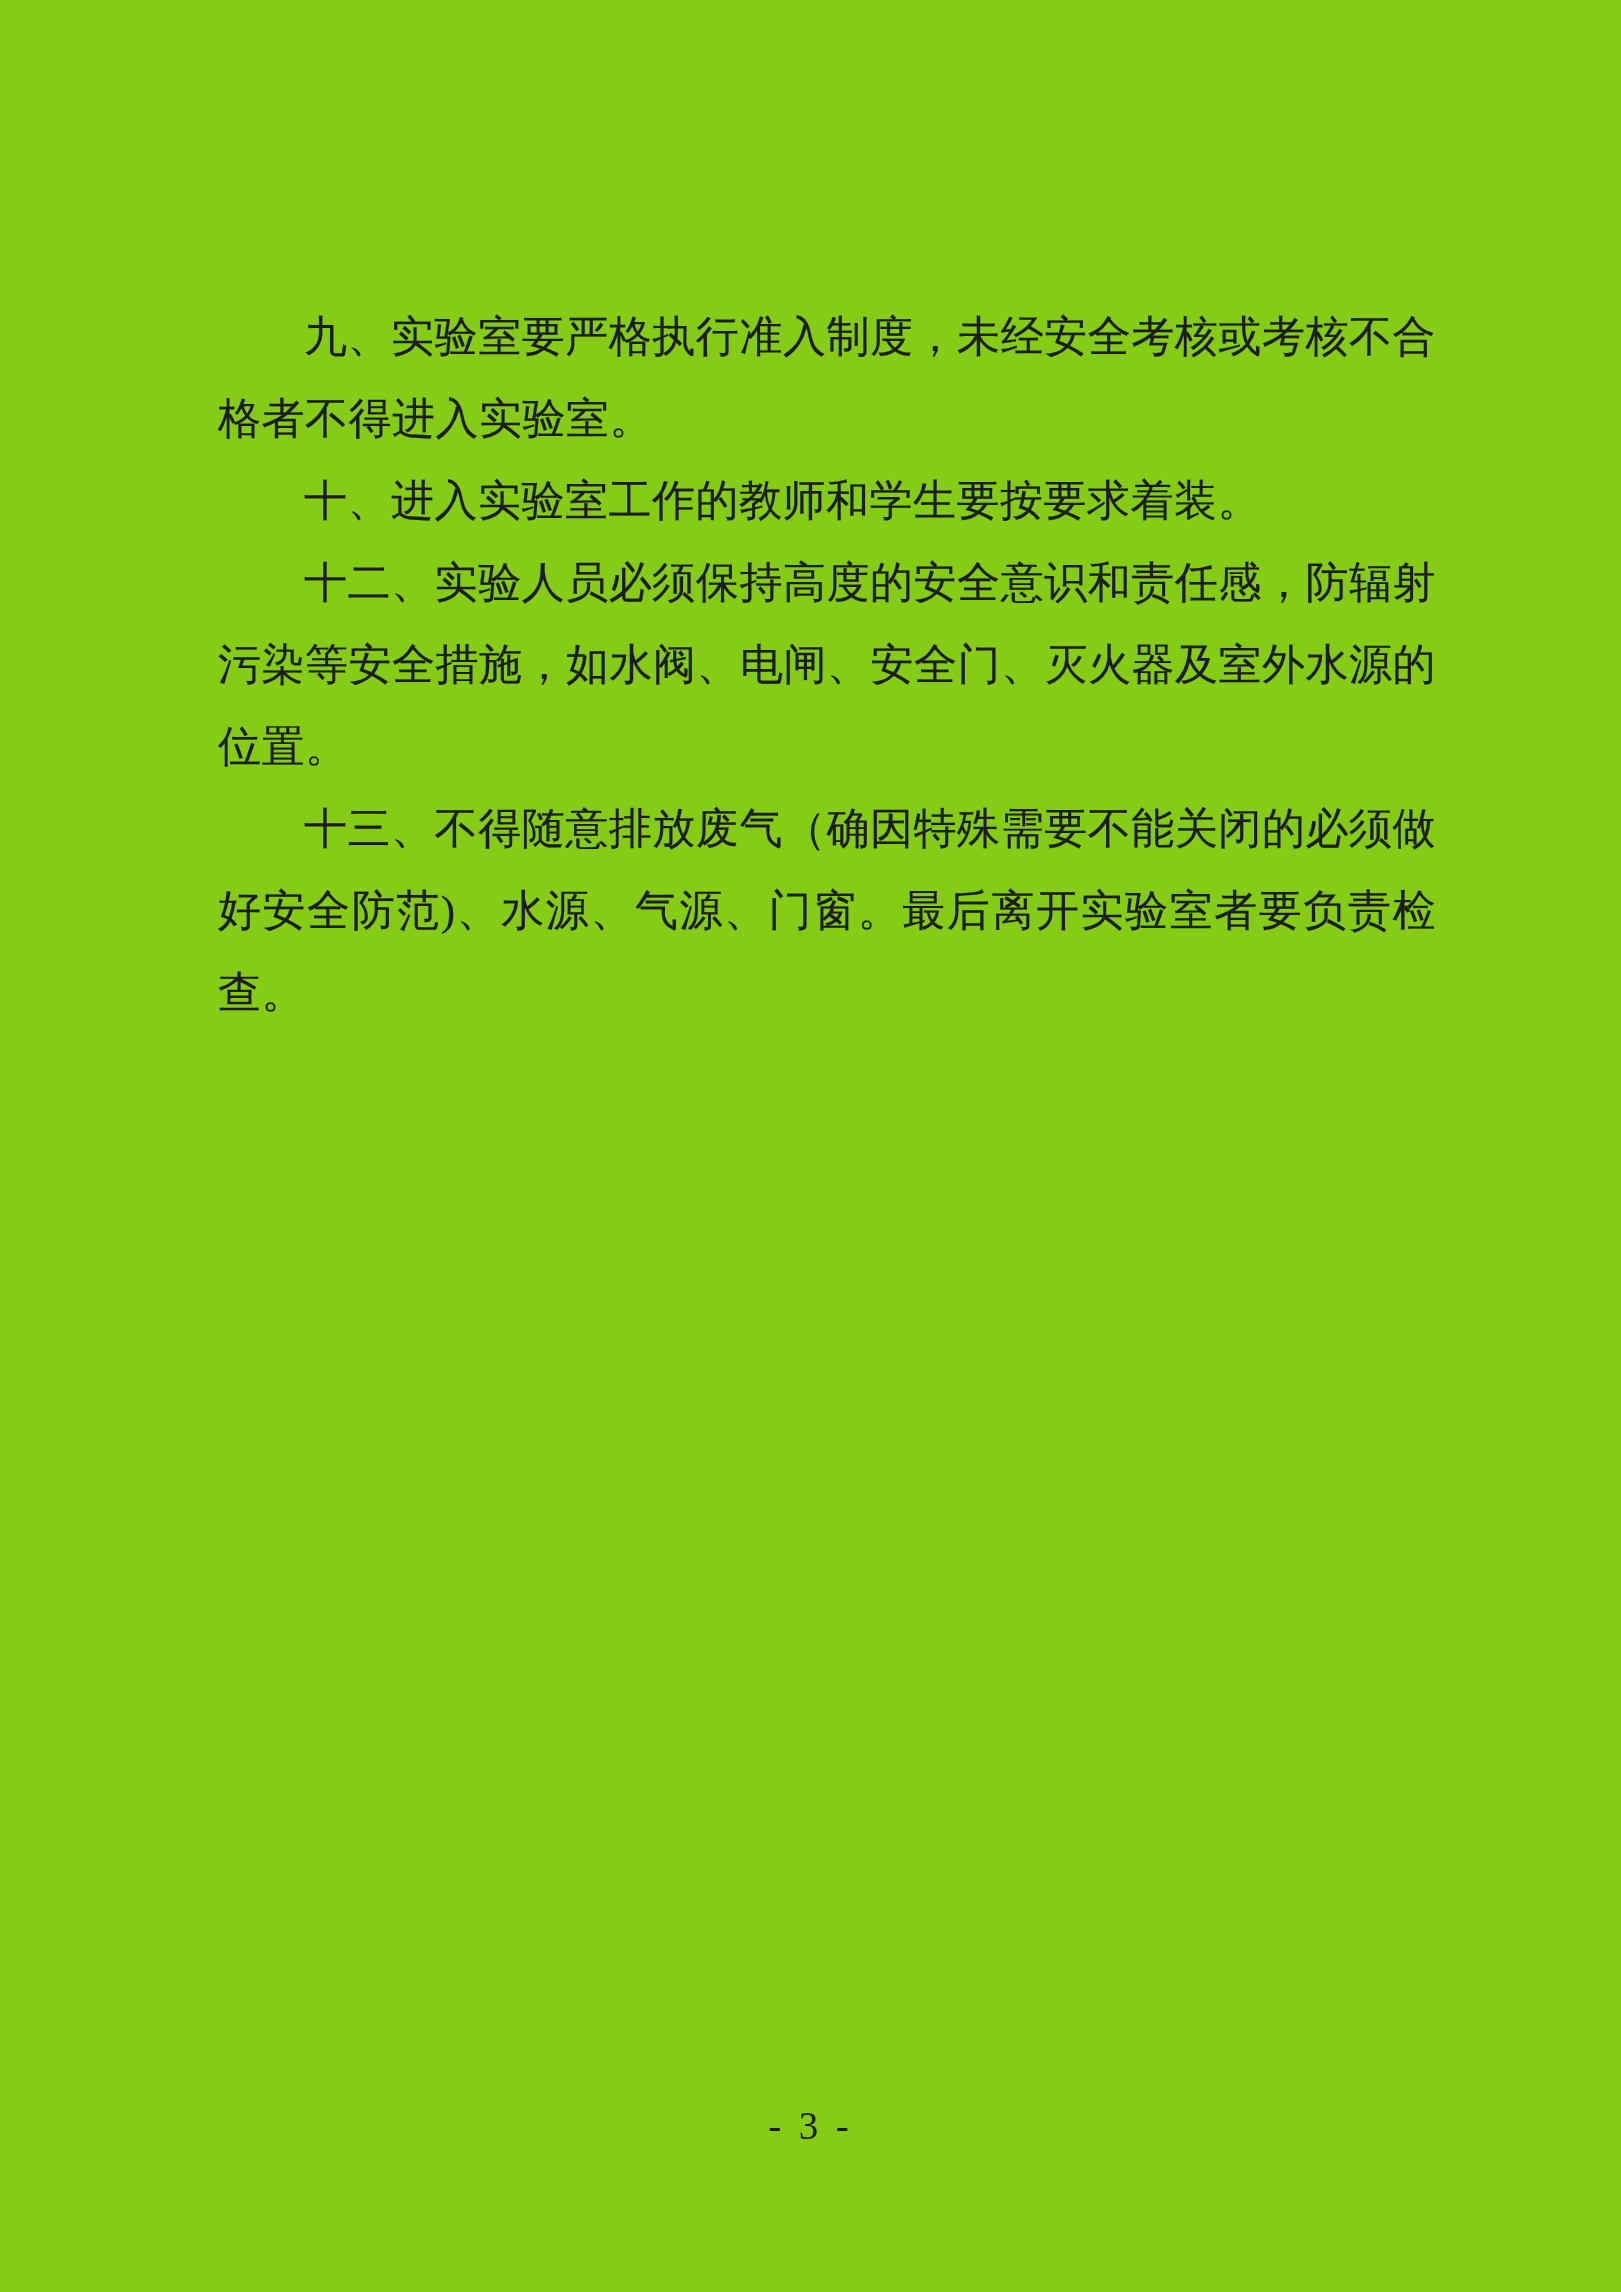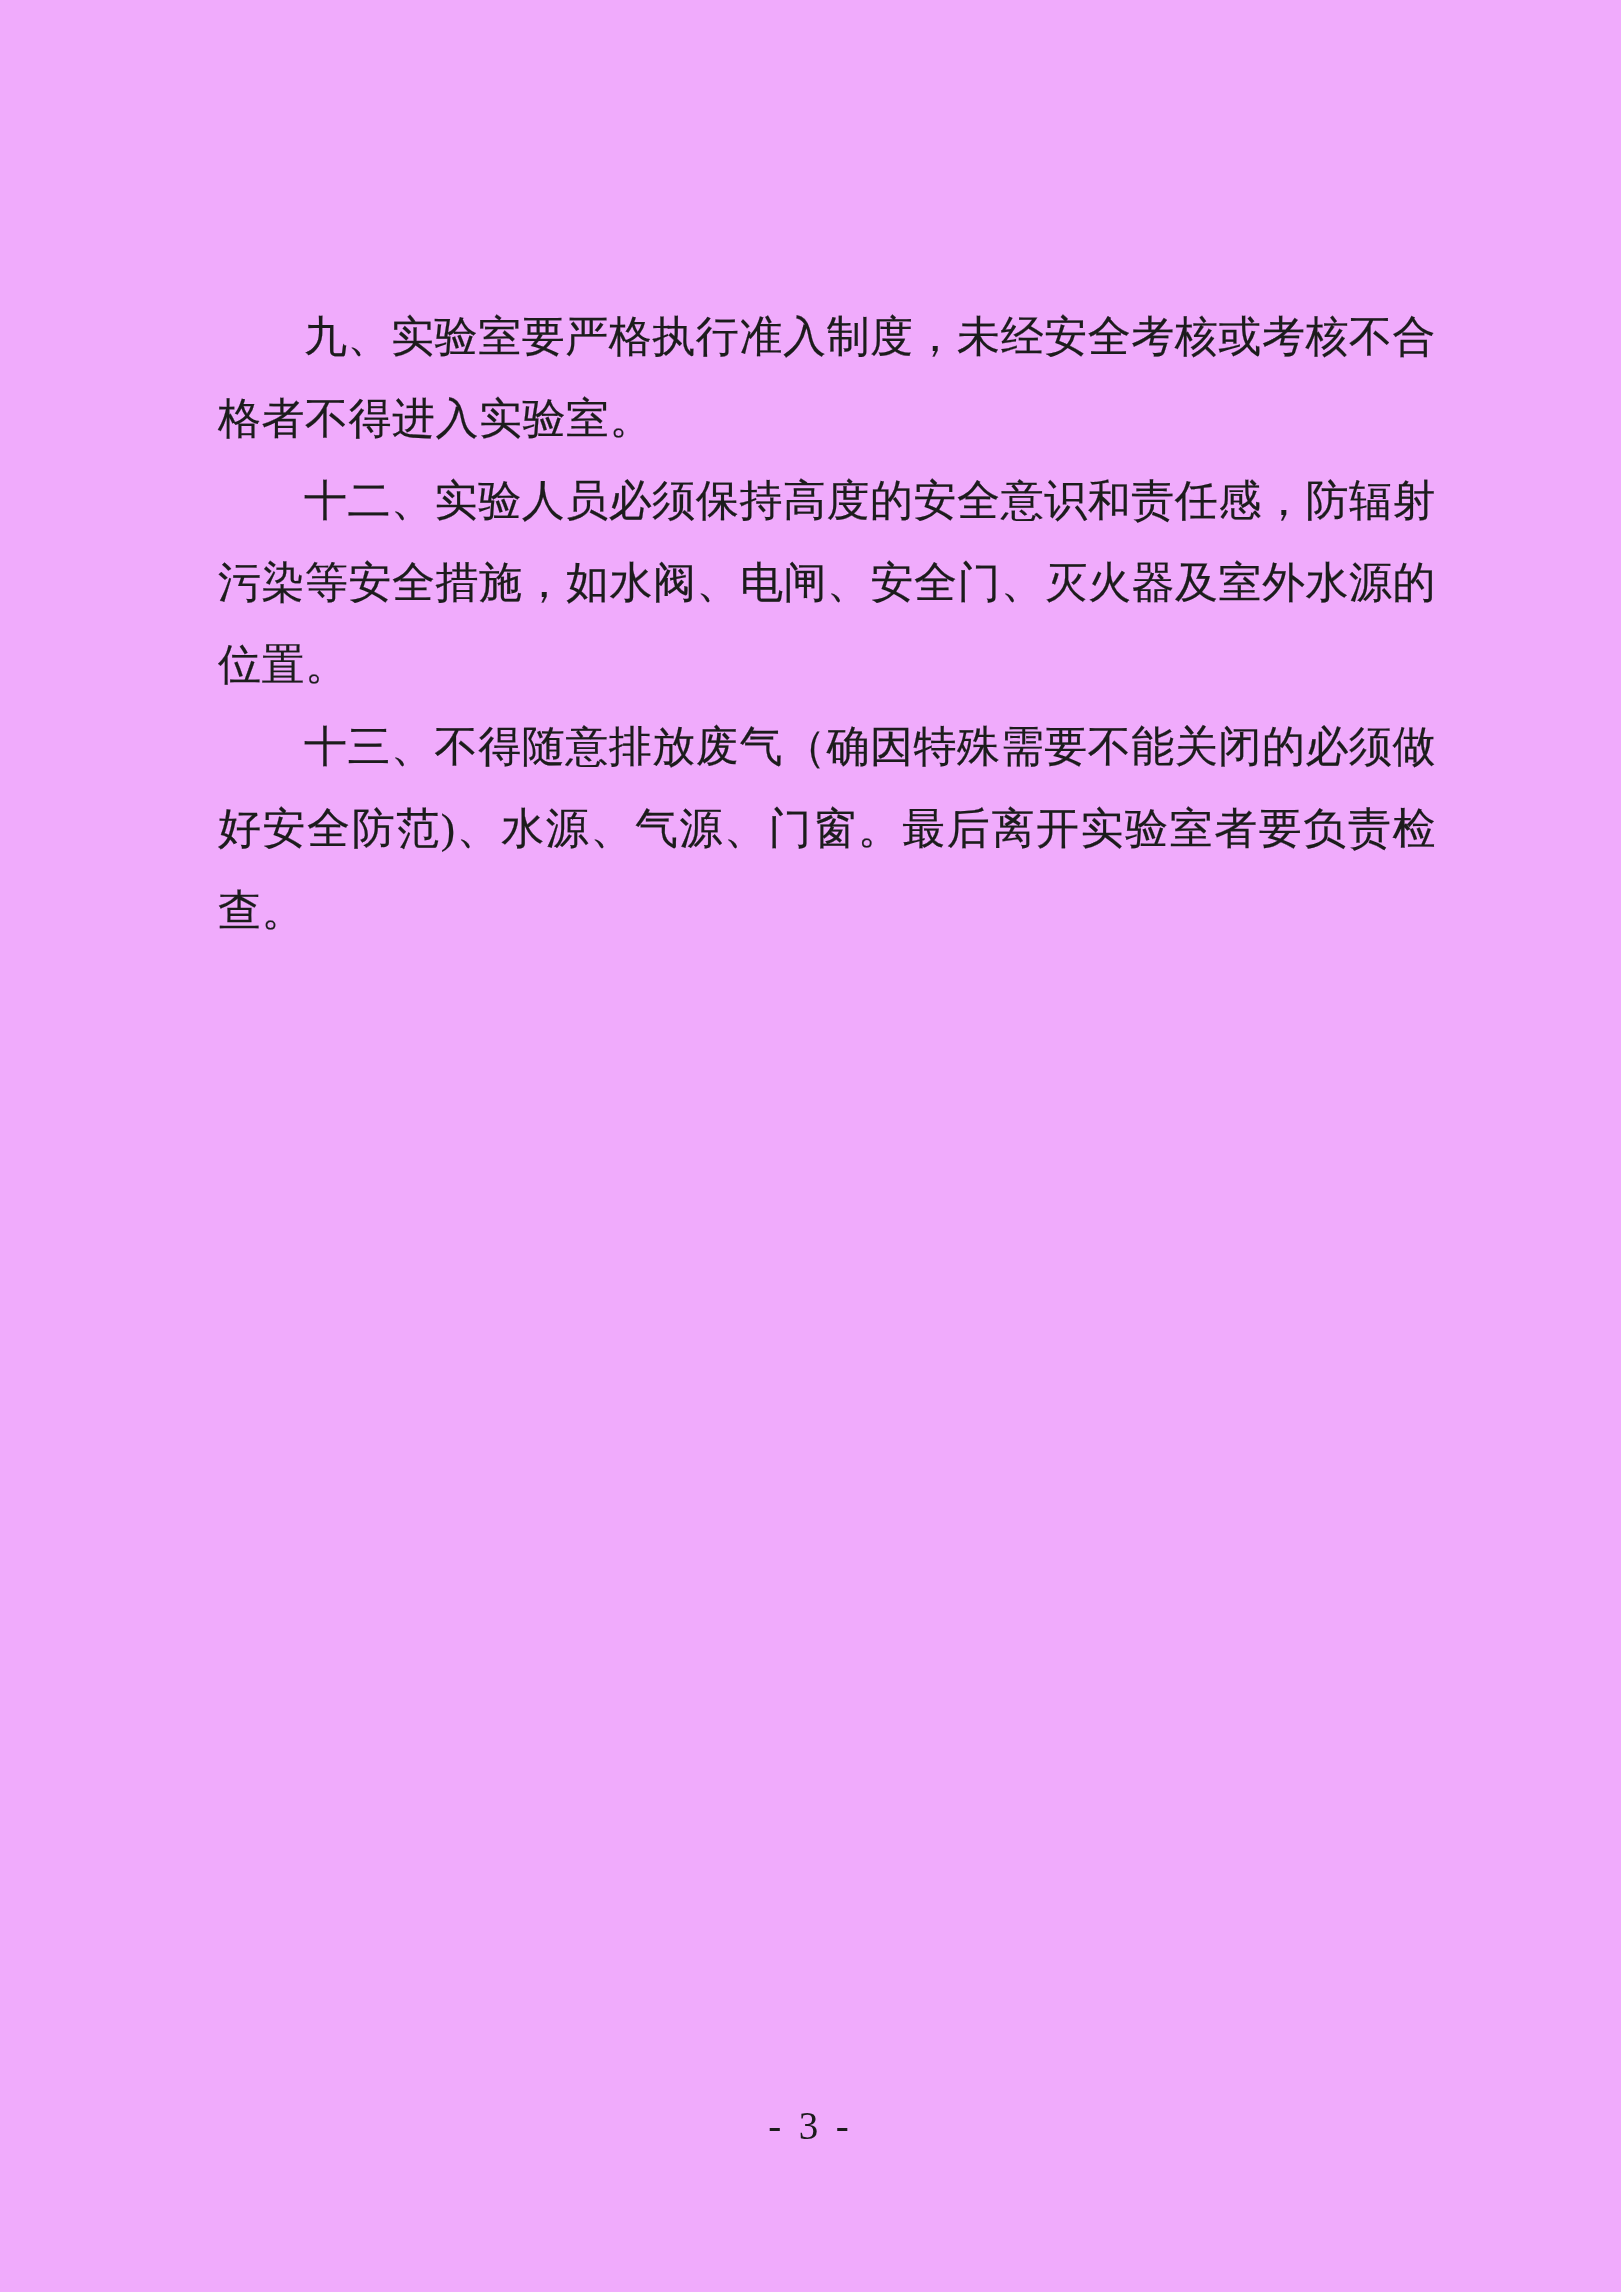--- a/index.html
+++ b/index.html
@@ -5,21 +5,21 @@
   html, body {
     margin: 0;
     padding: 0;
     background: #9a9a9a;
   }
   .page {
     position: relative;
     width: 1621px;
     height: 2293px;
     margin: 0 auto;
-    background: #f0abfc;
+    background: #84cc16;
     font-family: "Liberation Serif", "DejaVu Serif", serif;
     overflow: hidden;
   }
   .content {
     position: absolute;
     left: 218px;
     top: 296px;
     width: 1218px;
     font-size: 43px;
     line-height: 82px;
@@ -45,18 +45,19 @@
     color: #1c1c1c;
     letter-spacing: 3.9px;
   }
 </style>
 </head>
 <body>
 
 <div class="page">
   <div class="content">
     <p>九、实验室要严格执行准入制度，未经安全考核或考核不合格者不得进入实验室。</p>
+    <p>十、进入实验室工作的教师和学生要按要求着装。</p>
     <p>十二、实验人员必须保持高度的安全意识和责任感，防辐射污染等安全措施，如水阀、电闸、安全门、灭火器及室外水源的位置。</p>
     <p>十三、不得随意排放废气（确因特殊需要不能关闭的必须做好安全防范)、水源、气源、门窗。最后离开实验室者要负责检查。</p>
   </div>
   <div class="page-number">- 3 -</div>
 </div>
 
 
 </body></html>

